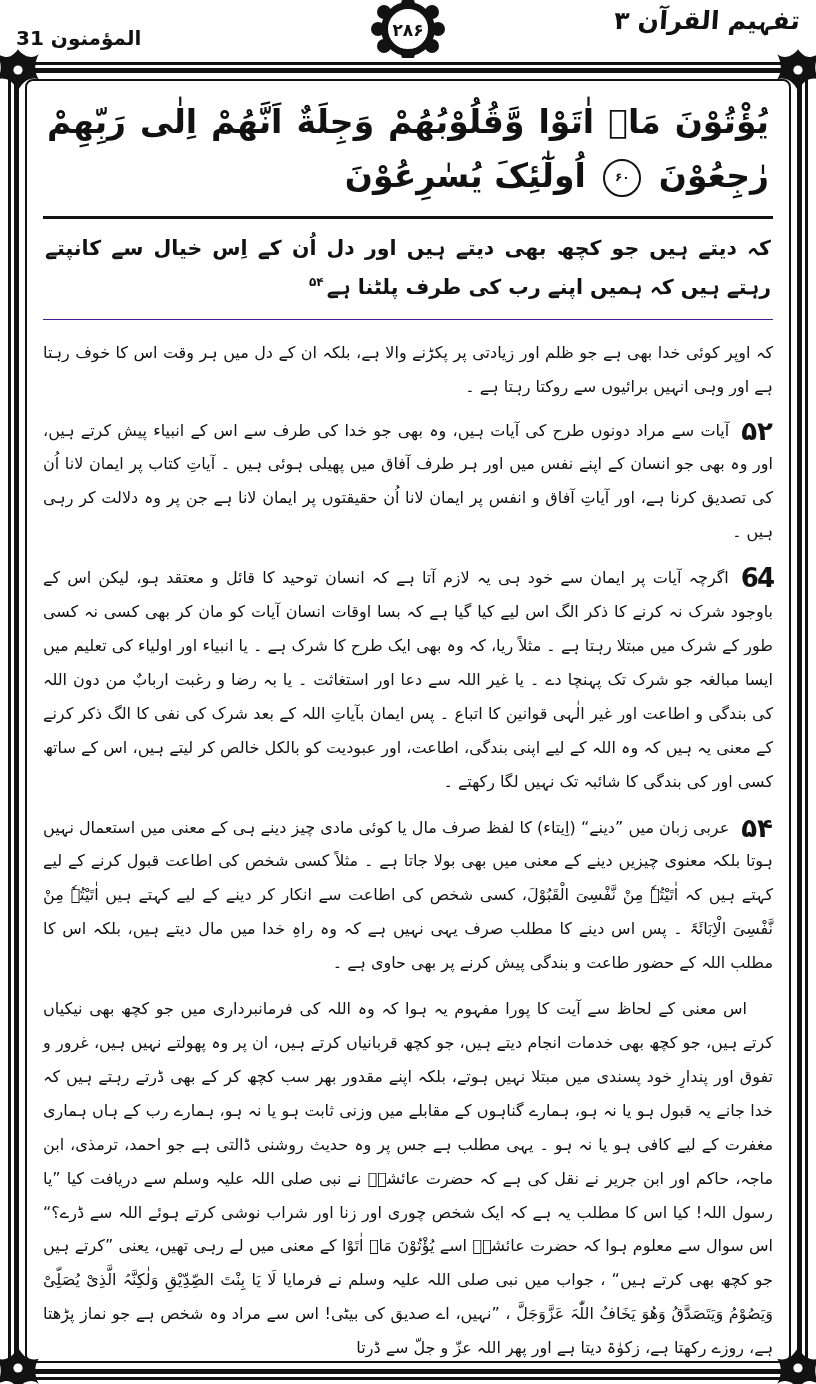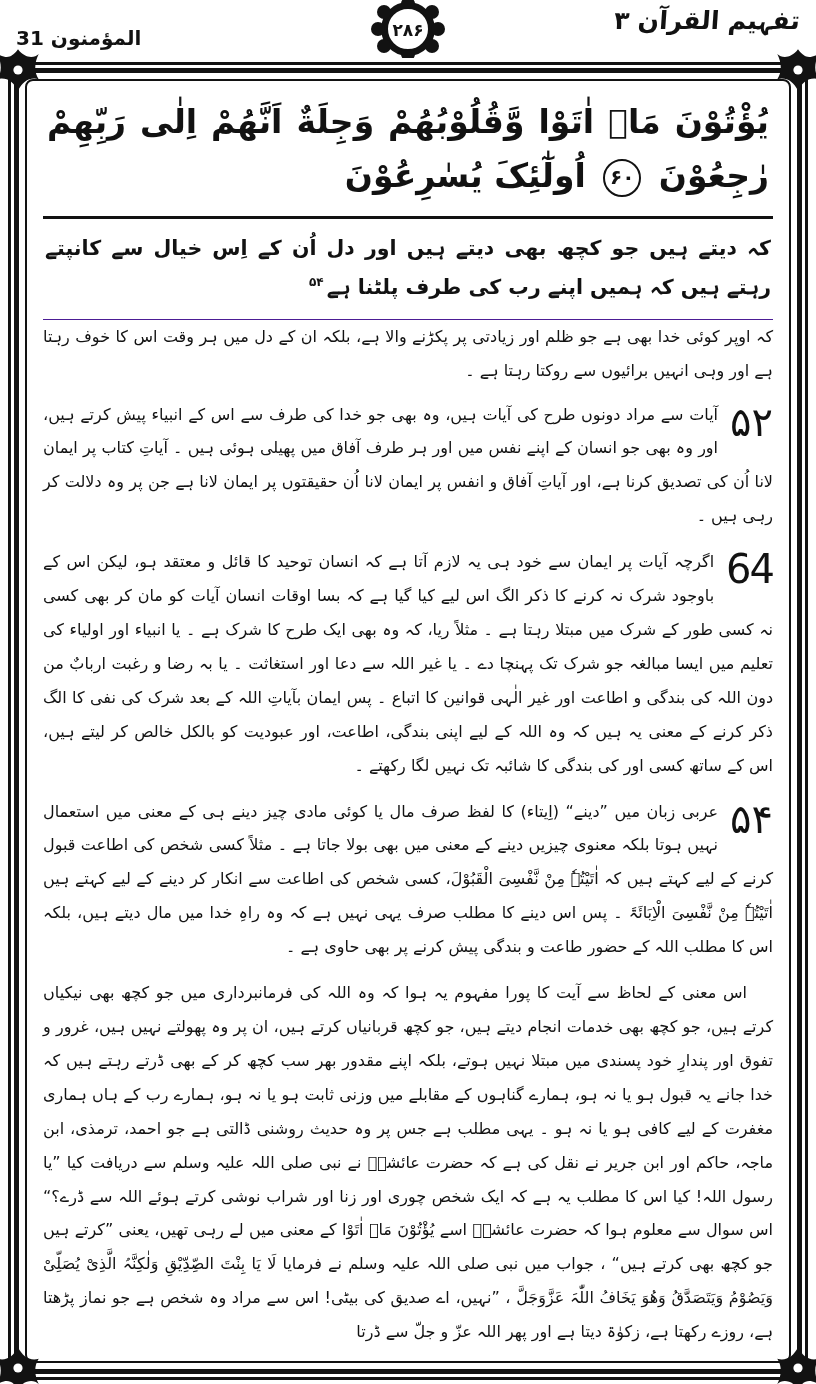--- a/index.html
+++ b/index.html
@@ -27,34 +27,34 @@
   .corner.bl{bottom:-14px; left:-16px; transform:scaleY(-1);}
   .corner.br{bottom:-14px; right:-16px; transform:scale(-1,-1);}
   
   .content{position:absolute; inset:16px; padding:12px 16px 8px 16px; overflow:hidden;}
   .verse{
     font-size:33px; font-weight:700; line-height:1.65; text-align:justify;
     padding:2px 4px 12px 4px; border-bottom:3px solid #121212;
   }
   .ayah-marker{
     display:inline-block; width:34px; height:34px; line-height:32px; text-align:center;
-    border:2px solid #121212; border-radius:50%; font-size:20px; font-weight:700;
+    border:2px solid #121212; border-radius:50%; font-size:12px; font-weight:700;
     vertical-align:middle; margin:1px 6px;
   }
   .translation{
     font-size:20.5px; font-weight:700; line-height:1.9; text-align:justify;
     padding:10px 2px 12px 2px; border-bottom:1px solid #4c1d95;
   }
   .fn-ref{font-size:12px; vertical-align:super; font-weight:800; margin-right:3px;}
-  .body-text{padding-top:0; font-size:16px; line-height:2.12; text-align:justify;}
+  .body-text{padding-top:0; font-size:16px; line-height:2.12; text-align:justify;margin-top:16px;}
   .para{margin:0 0 10px 0;}
   .para.indent{text-indent:26px;}
   .footnote{margin:6px 0 12px 0;}
   .fn-num{
-    float:right; font-size:40px; font-weight:400; line-height:0.9;
+    float:right; font-size:26px; font-weight:700; line-height:0.9;
     margin:6px 0 0 12px; letter-spacing:-2px;
   }
 </style>
 </head>
 <body>
 
 <div class="page">
 
   <div class="header">
     <div class="header-right">تفہیم القرآن ۳</div>

